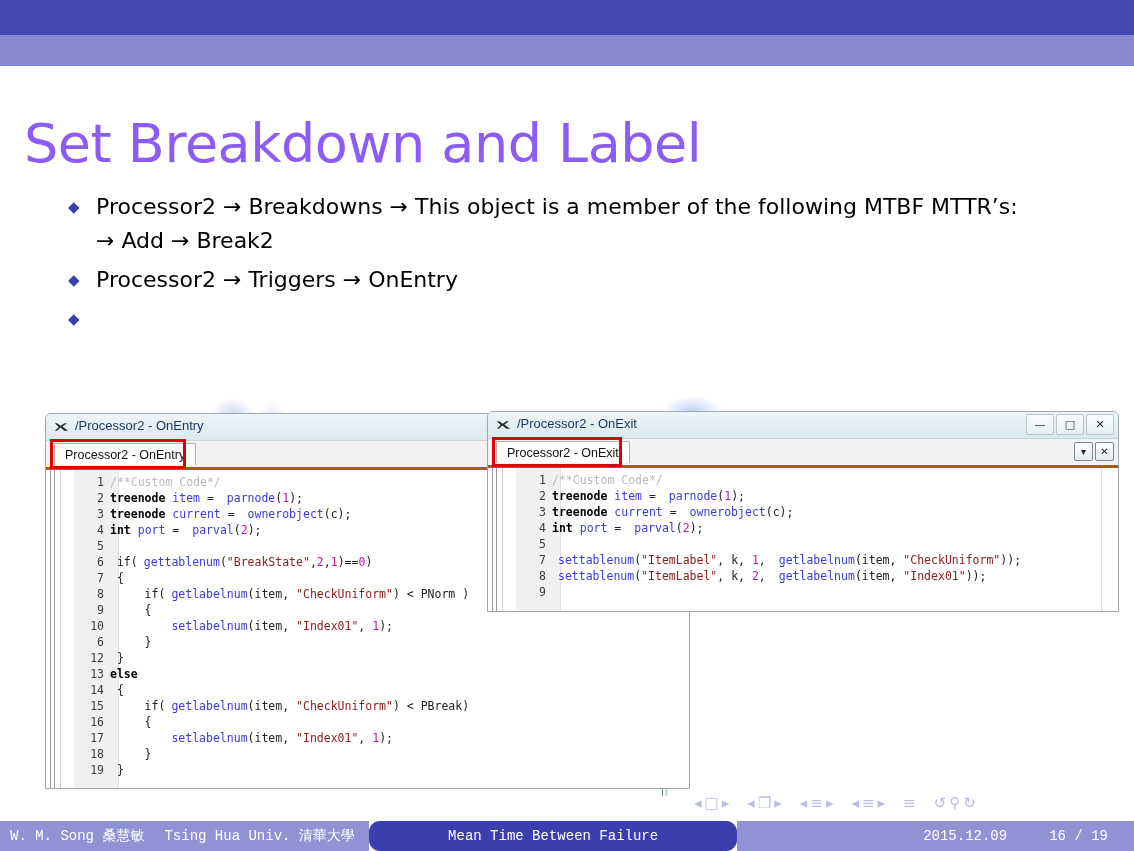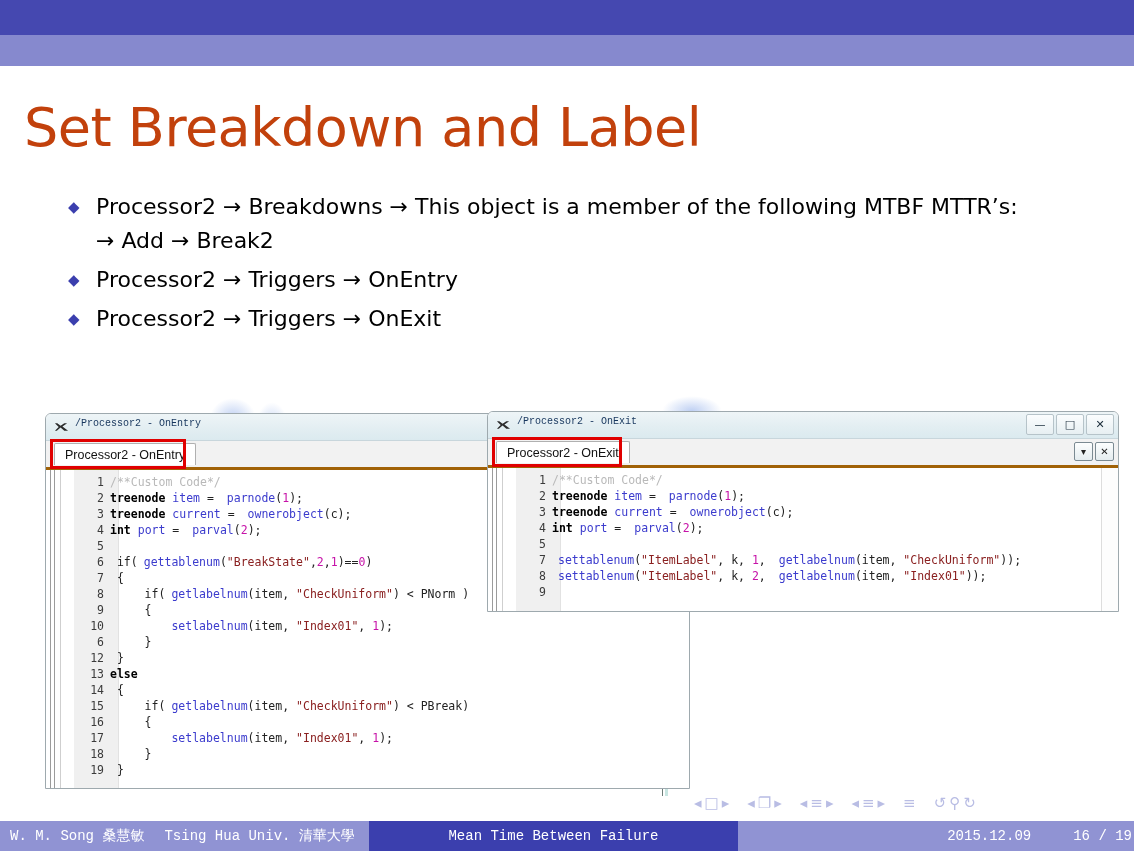--- a/index.html
+++ b/index.html
@@ -16,23 +16,23 @@
     position:absolute;left:0;top:0;width:1134px;height:35px;
     background:#4548b0;
   }
   #topbar-light{
     position:absolute;left:0;top:35px;width:1134px;height:31px;
     background:#8689ce;
   }
 
   
   #slide-title{
-    position:absolute;left:24px;top:96px;
+    position:absolute;left:24px;top:112px;
     font-size:54px;
-    color:#c2410c;
+    color:#8b5cf6;
     letter-spacing:-0.5px;
     white-space:nowrap;
     font-family:"DejaVu Sans", sans-serif;
     font-weight:400;
   }
 
   
   #bullets{
     position:absolute;left:60px;top:190px;width:980px;
   }
@@ -82,22 +82,22 @@
     height:26px;
     background:linear-gradient(to bottom,#eef5f7 0%, #e3eef2 55%, #dbeaef 100%);
     border-bottom:1px solid #c8d6dc;
     position:relative;
   }
   .win-icon{
     position:absolute;left:8px;top:6px;width:15px;height:14px;
   }
   .win-title{
     position:absolute;left:29px;top:4px;
-    font-size:10px;color:#17365d;
-    font-family:Liberation Mono, monospace;
+    font-size:13px;color:#17365d;
+    font-family:Liberation Sans, sans-serif;
     white-space:nowrap;
   }
   .win-btns{
     position:absolute;right:4px;top:2px;display:flex;gap:2px;
   }
   .win-btn{
     width:26px;height:19px;
     border:1px solid #b6c3c9;
     background:linear-gradient(to bottom,#fbfdfe,#e7eff2);
     border-radius:2px;
@@ -206,43 +206,42 @@
     position:absolute;left:0;top:821px;width:1134px;height:30px;
     display:flex;
   }
   .foot-seg{
     height:30px;display:flex;align-items:center;
     color:#ffffff;font-size:14px;
     font-family:Liberation Mono, monospace;
     box-sizing:border-box;
   }
   #foot-author{width:378px;background:#9093d3;padding-left:10px;gap:20px;}
-  #foot-title{width:378px;background:#3b3fae;justify-content:center;}
-  #foot-meta{width:406px;background:#9093d3;justify-content:flex-end;padding-right:2px;gap:42px;}
+  #foot-title{width:378px;background:#3b3fae;justify-content:center;border-radius:11px;}
+  #foot-meta{width:406px;background:#9093d3;justify-content:flex-end;padding-right:26px;gap:42px;}
 </style>
 </head>
 <body>
 
 <div id="topbar-dark"></div>
 <div id="topbar-light"></div>
 
 <div id="slide-title">Set Breakdown and Label</div>
 
 <div id="bullets">
   <div class="bullet-row">
     <div class="bullet-mark">◆</div>
     <div class="bullet-text">Processor2 → Breakdowns → This object is a member of the following MTBF MTTR’s: → Add → Break2</div>
   </div>
   <div class="bullet-row">
     <div class="bullet-mark">◆</div>
     <div class="bullet-text">Processor2 → Triggers → OnEntry</div>
   </div>
   <div class="bullet-row">
     <div class="bullet-mark">◆</div>
-    <div class="bullet-text">Processor2 → Triggers → OnExit</div>
   </div>
 </div>
 
 <div id="shot">
 
   <div class="ghost" style="left:210px;top:2px;width:46px;height:40px;"></div>
   <div class="ghost" style="left:255px;top:6px;width:34px;height:56px;"></div>
   <div class="ghost" style="left:662px;top:0px;width:60px;height:30px;"></div>
   <div class="ghost" style="left:770px;top:14px;width:50px;height:44px;"></div>
 

